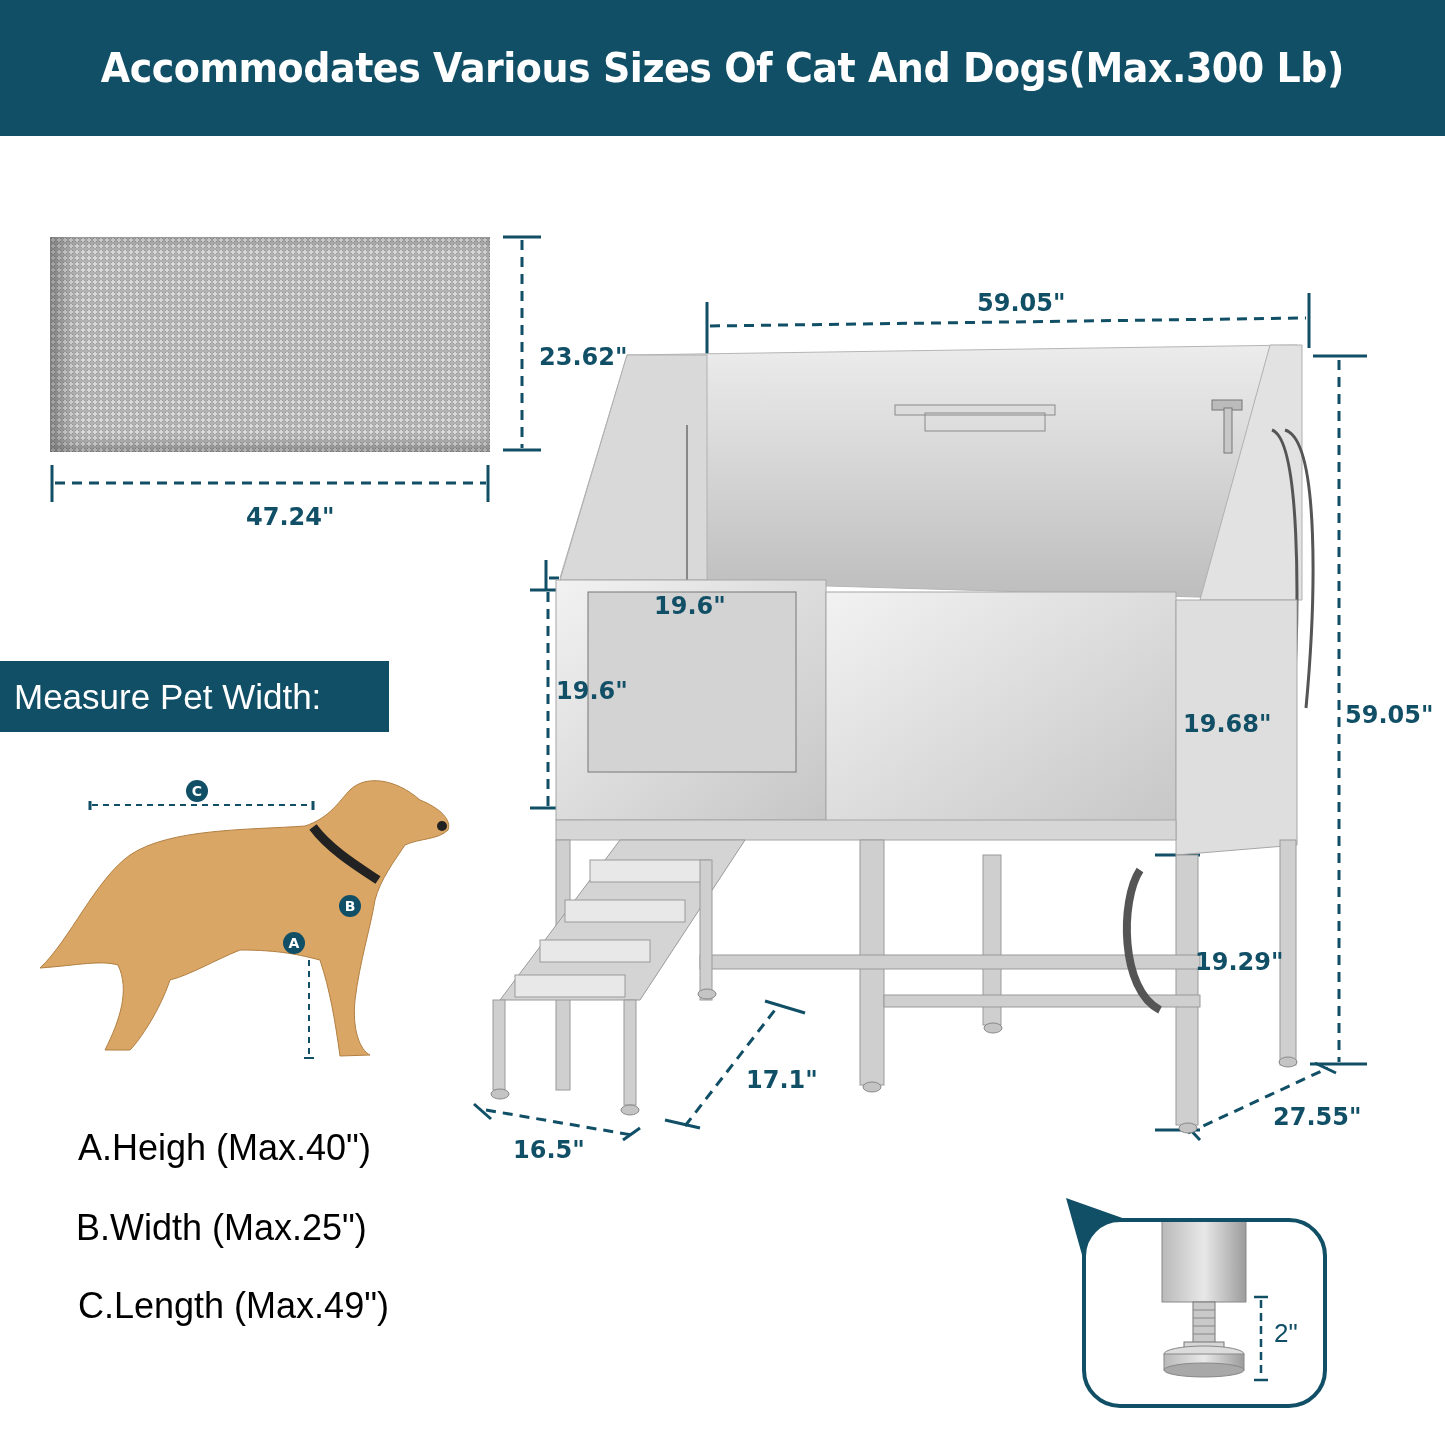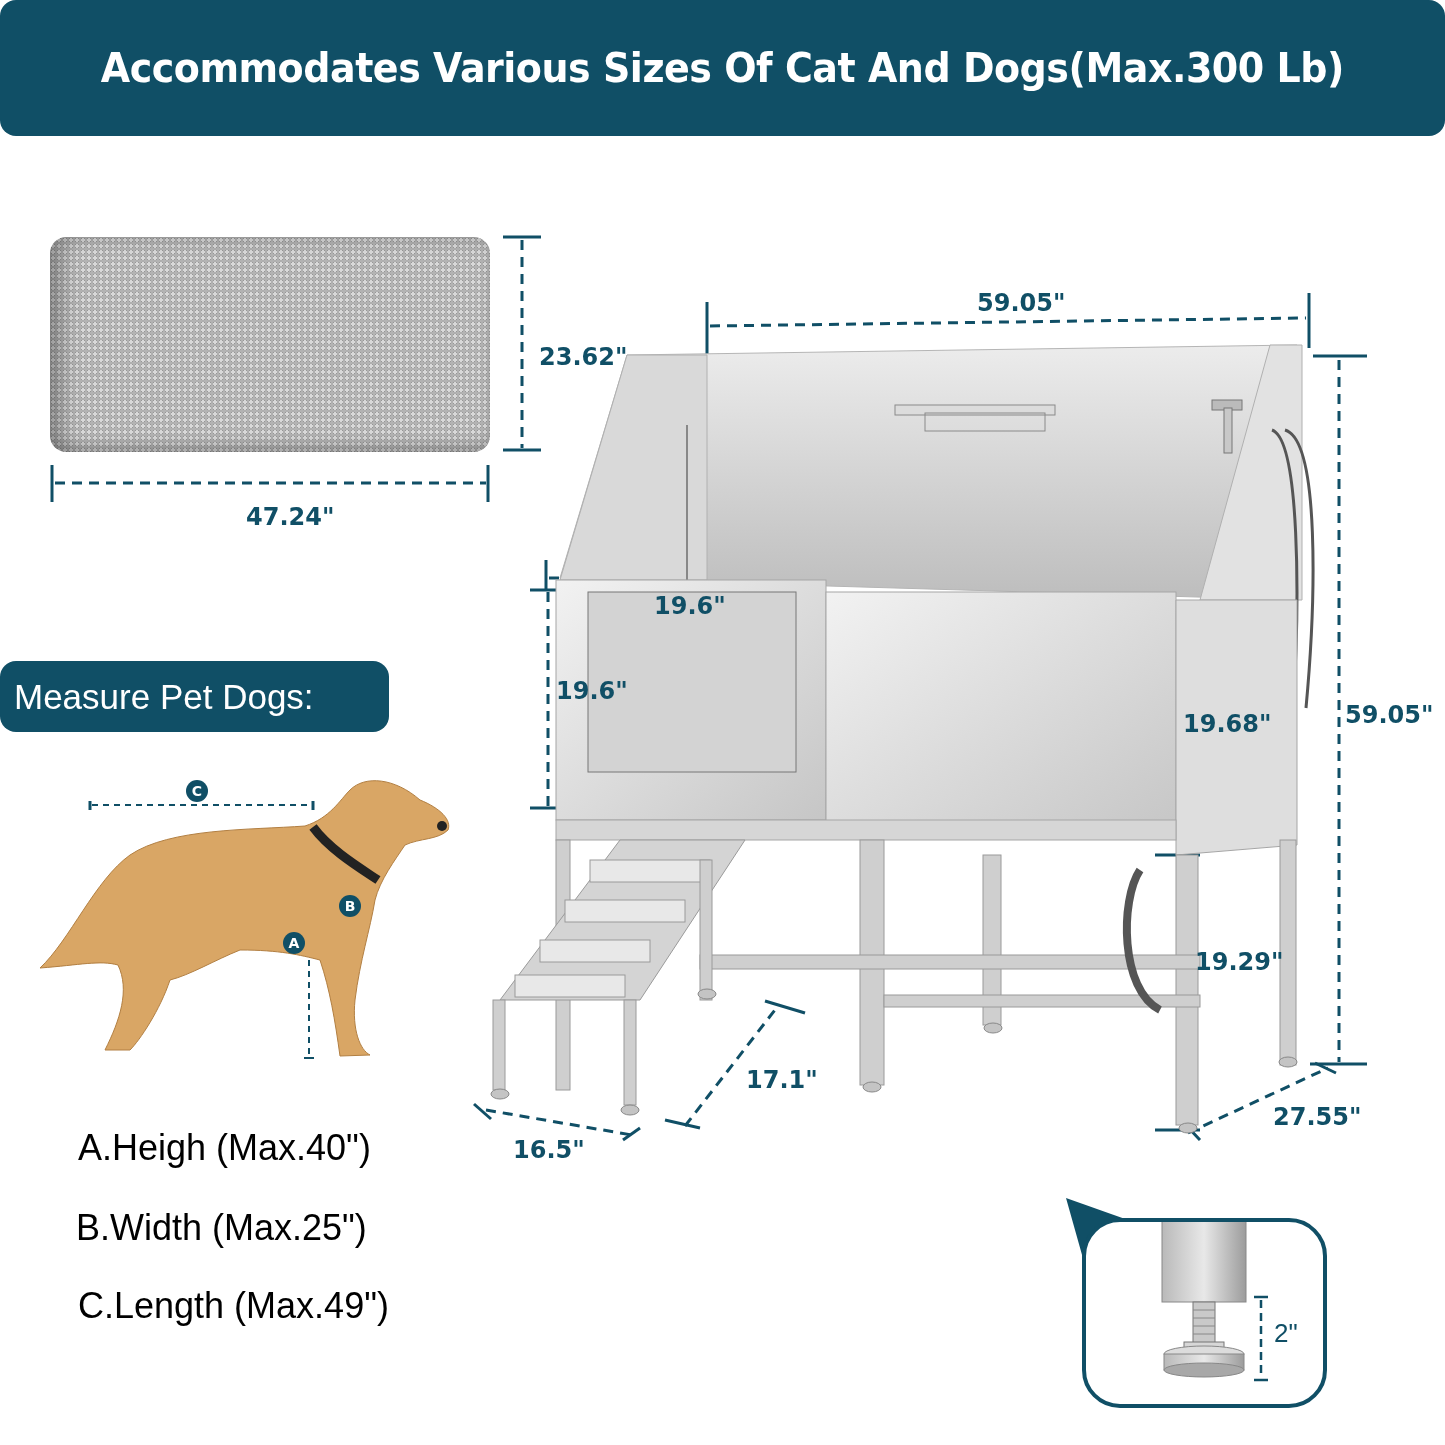--- a/index.html
+++ b/index.html
@@ -1,18 +1,18 @@
 <!DOCTYPE html>
 <html><head>
 <meta charset="utf-8">
 <style>
   html, body { margin:0; padding:0; }
   body { width:1445px; height:1445px; background:#ffffff; position:relative; overflow:hidden;
          font-family:"Liberation Sans", sans-serif; }
-  .abs { position:absolute;border-radius:16px; }
+  .abs { position:absolute; }
   .banner { left:0; top:0; width:1445px; height:136px; background:#104f66; display:flex; align-items:center; justify-content:center; }
   .banner-title { color:#ffffff; font-family:"DejaVu Sans", sans-serif; font-weight:bold; font-size:40px; letter-spacing:-0.5px; transform:scaleX(0.95); white-space:nowrap; }
   .dim { color:#104f66; font-family:"DejaVu Sans", sans-serif; font-weight:bold; font-size:24px; white-space:nowrap; }
   .mat { left:50px; top:237px; width:440px; height:215px;
          background-color:#b3b3b3;
          background-image: radial-gradient(circle at 50% 50%, #d8d8d8 0 1.6px, #8c8c8c 2.2px, transparent 2.6px);
          background-size:6px 6px;
          box-shadow: inset 14px 0 18px rgba(0,0,0,0.25), inset 0 -8px 12px rgba(0,0,0,0.12); }
   .pet-label-box { left:0; top:661px; width:389px; height:71px; background:#104f66; display:flex; align-items:center; padding-left:14px; box-sizing:border-box; }
   .pet-label { color:#ffffff; font-size:35px; font-family:"Liberation Sans", sans-serif; }
@@ -168,21 +168,21 @@
 <span class="abs dim" style="left:1345px;top:701px;">59.05"</span>
 <span class="abs dim" style="left:654px;top:592px;">19.6"</span>
 <span class="abs dim" style="left:556px;top:677px;">19.6"</span>
 <span class="abs dim" style="left:1183px;top:710px;">19.68"</span>
 <span class="abs dim" style="left:1195px;top:948px;">19.29"</span>
 <span class="abs dim" style="left:1273px;top:1103px;">27.55"</span>
 <span class="abs dim" style="left:513px;top:1136px;">16.5"</span>
 <span class="abs dim" style="left:746px;top:1066px;">17.1"</span>
 
 <div class="abs pet-label-box">
-  <span class="pet-label">Measure Pet Dogs:</span>
+  <span class="pet-label">Measure Pet Width:</span>
 </div>
 
 <div class="abs badge" style="left:186px;top:780px;">C</div>
 <div class="abs badge" style="left:339px;top:895px;">B</div>
 <div class="abs badge" style="left:283px;top:932px;">A</div>
 
 <div class="abs spec" style="top:1127px;">A.Heigh (Max.40")</div>
 <div class="abs spec" style="top:1207px;left:76px;">B.Width (Max.25")</div>
 <div class="abs spec" style="top:1285px;">C.Length (Max.49")</div>
 

